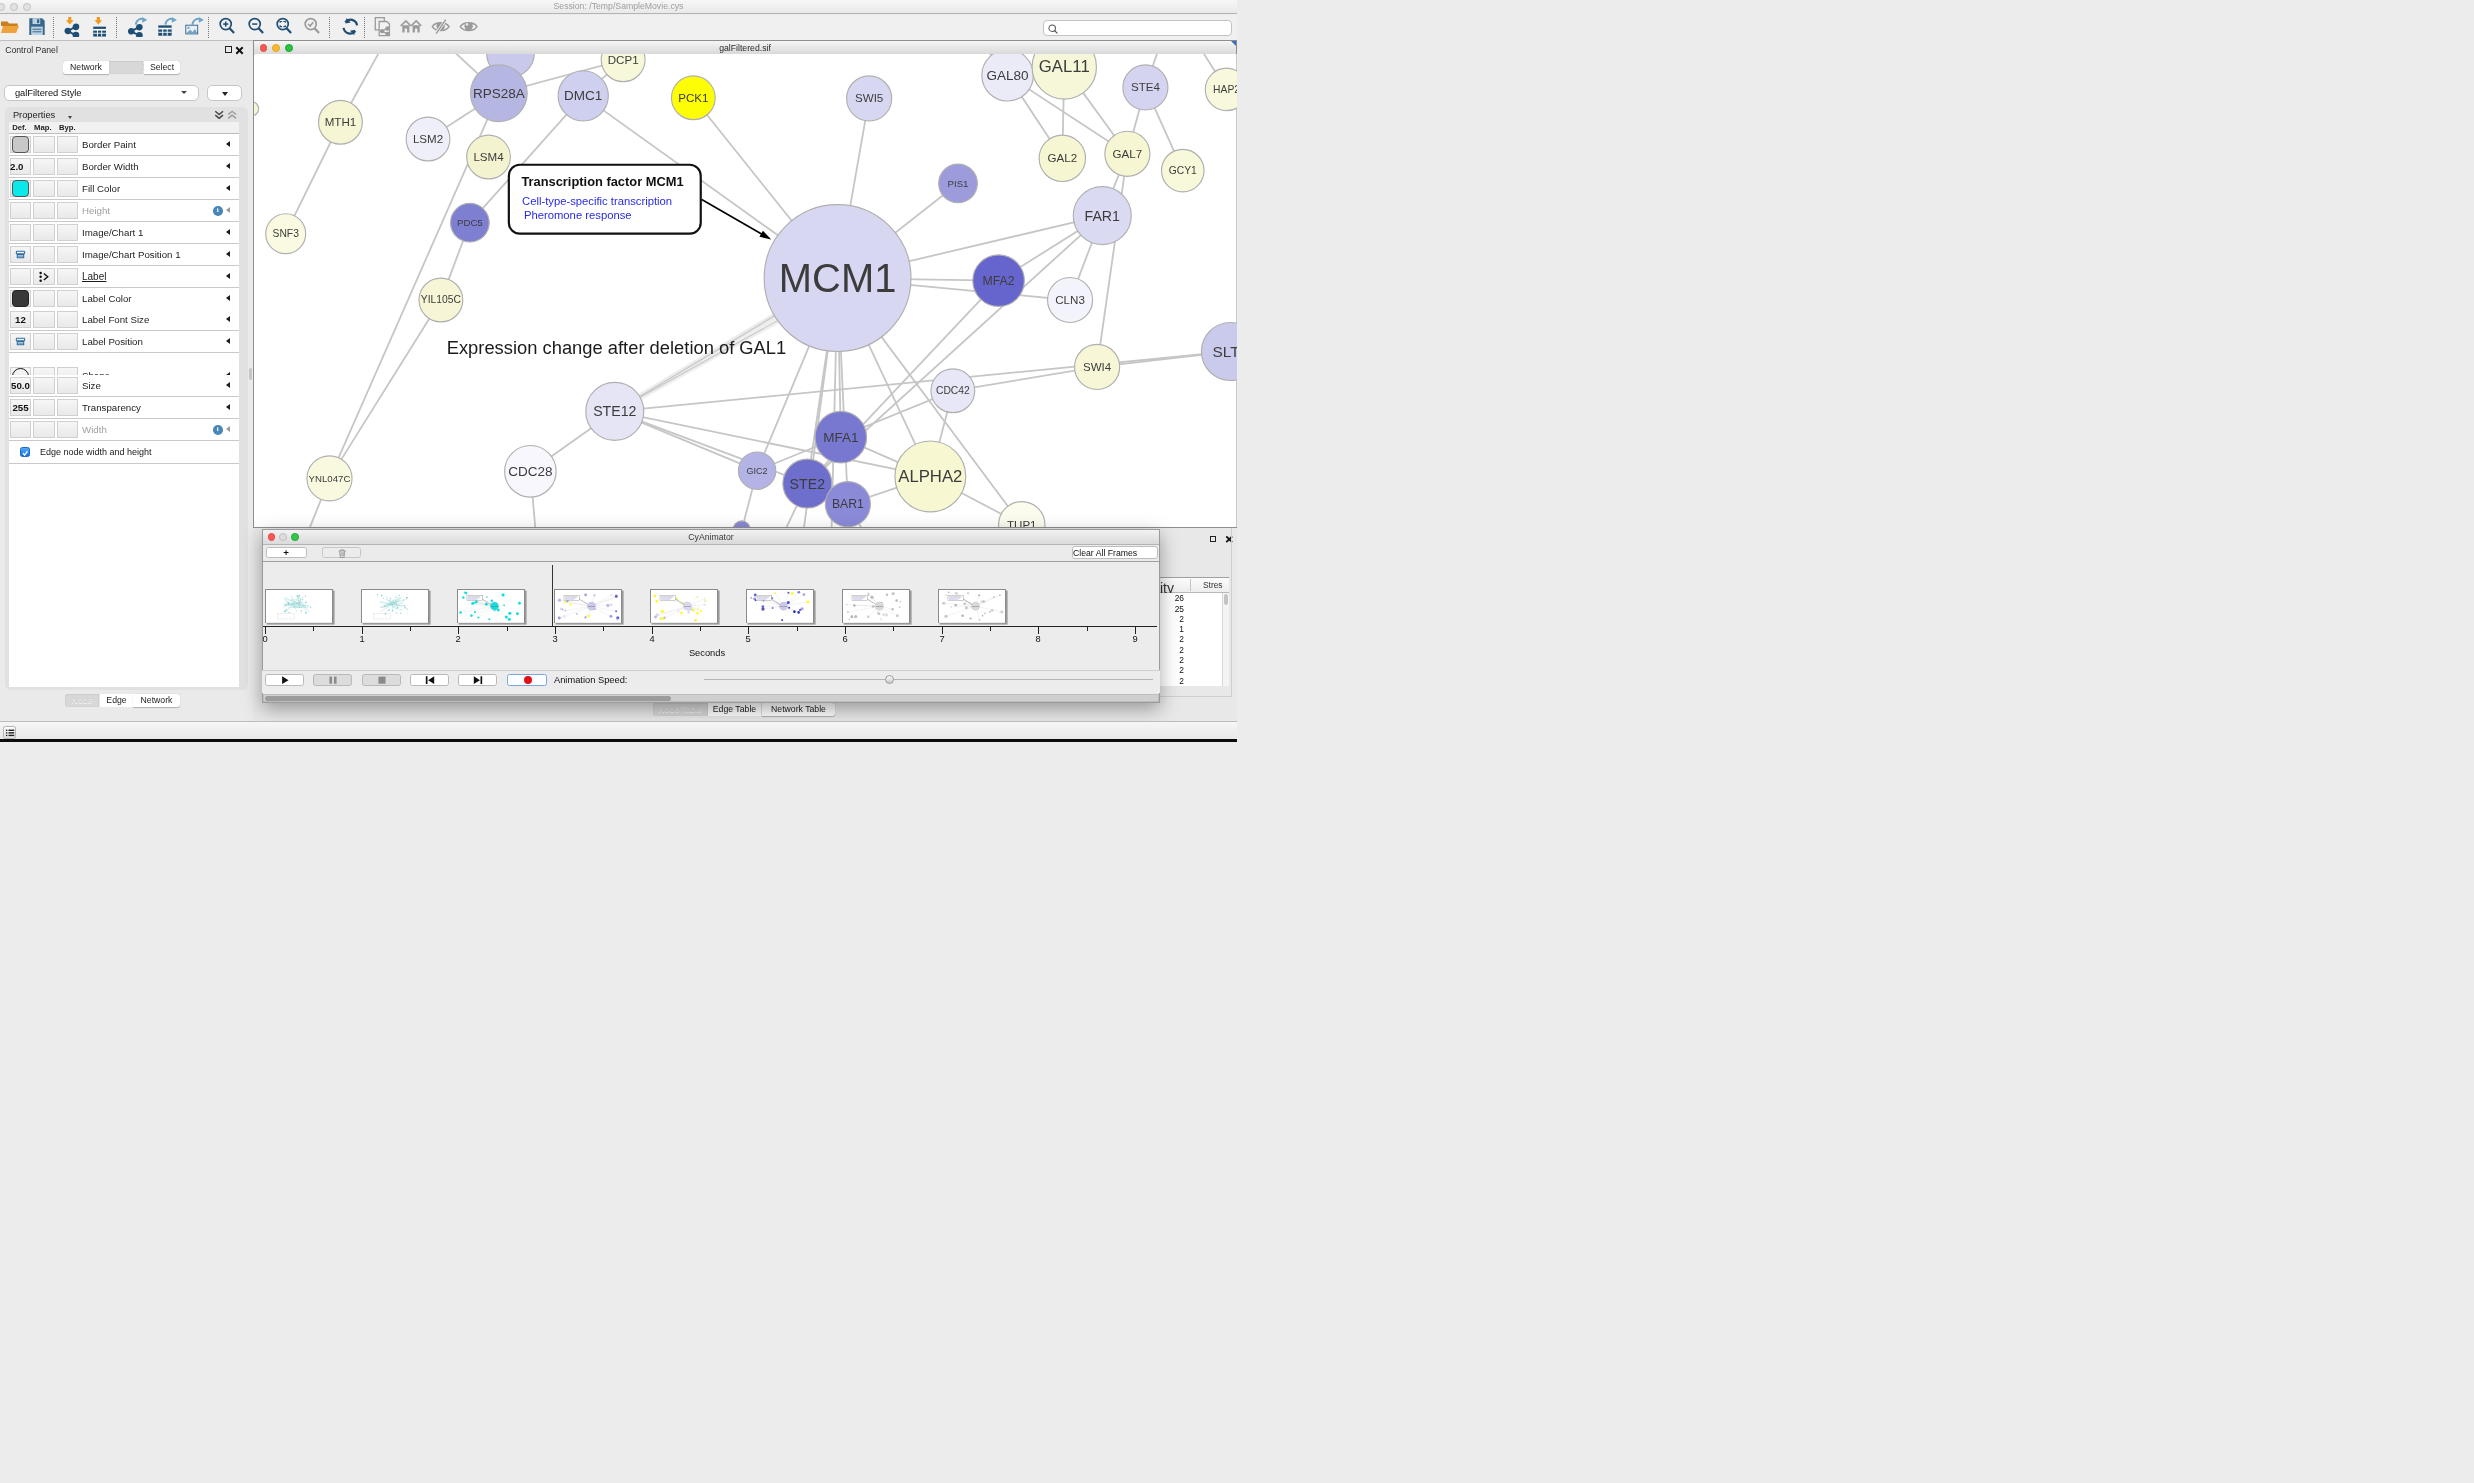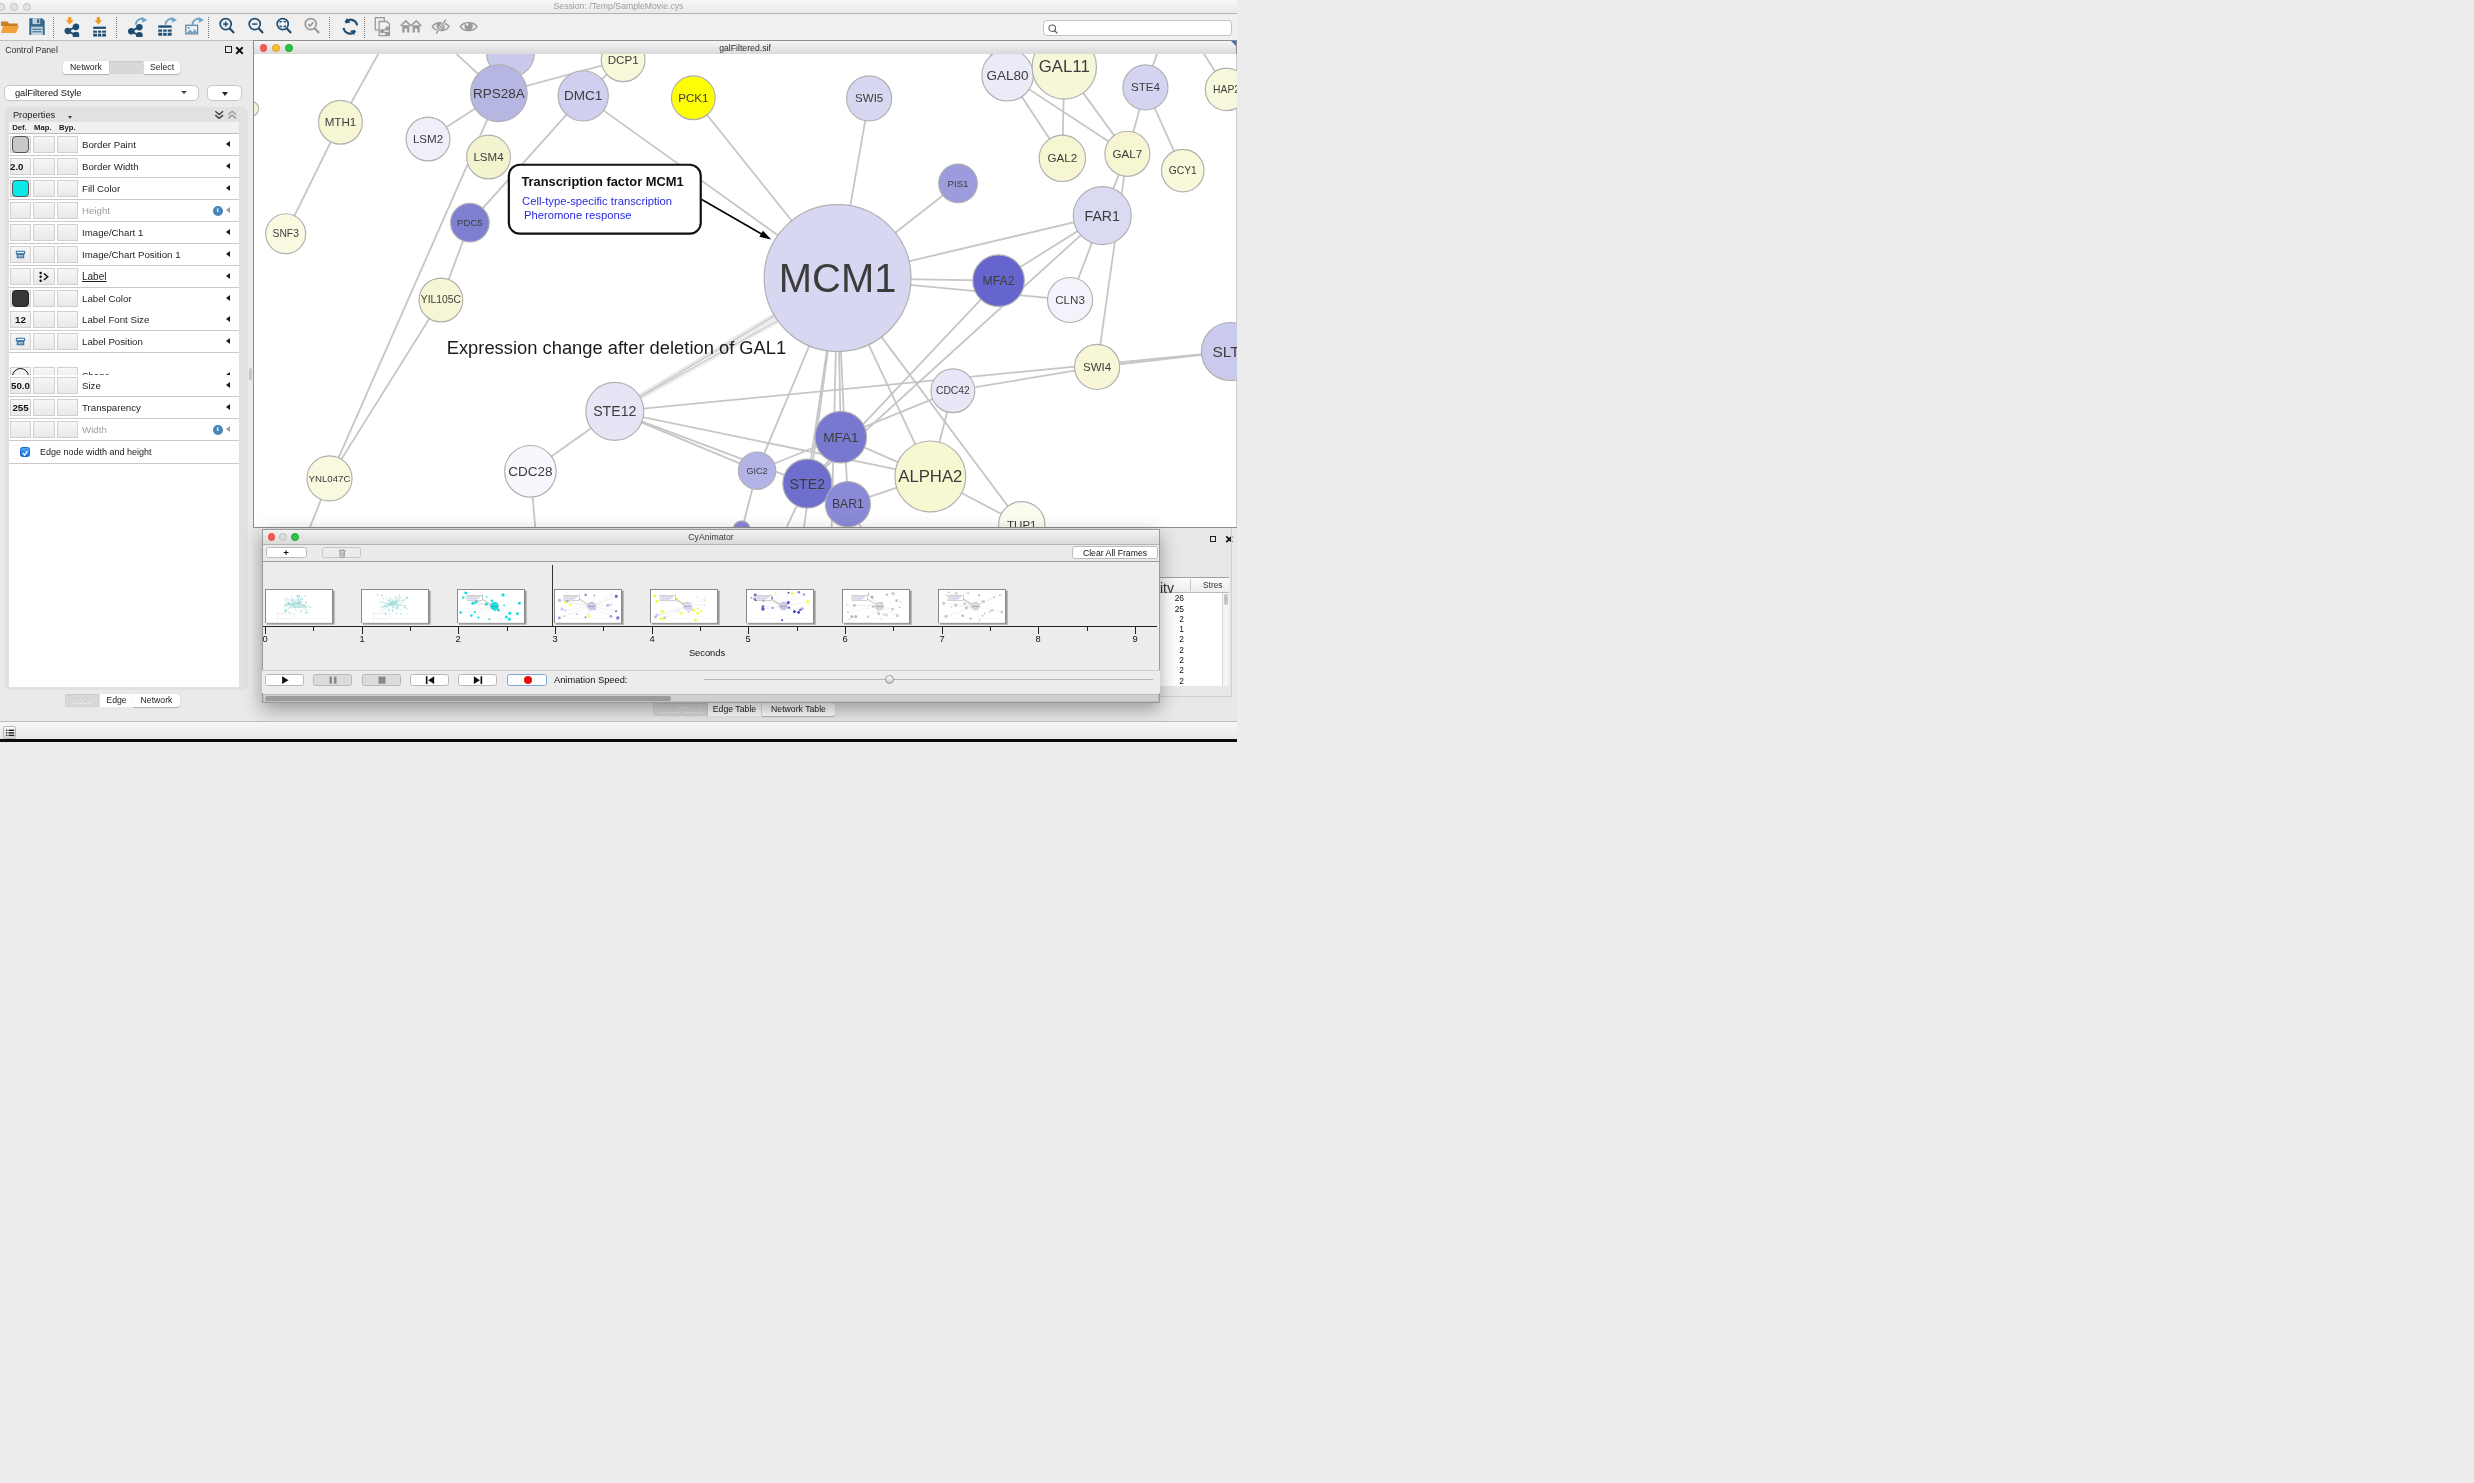--- a/index.html
+++ b/index.html
@@ -539,21 +539,21 @@
     <div style="position:absolute;left:0;right:0;top:0;height:14.5px;line-height:14.5px;text-align:center;font-size:8.7px;color:#3a3a3a;">CyAnimator</div>
   </div>
   <div style="position:absolute;left:0;top:14.5px;right:0;height:17.7px;background:#ebebeb;border-bottom:0.6px solid #9f9f9f;">
     <div style="position:absolute;left:2.6px;top:2.3px;width:41px;height:11.6px;background:#fff;border:0.6px solid #bdbdbd;border-radius:2.6px;text-align:center;line-height:10.3px;font-size:9.7px;font-weight:bold;color:#111;">+</div>
     <div style="position:absolute;left:59px;top:2.3px;width:39px;height:11.6px;background:#ececec;border:0.6px solid #c6c6c6;border-radius:2.6px;">
       <svg width="8.4" height="9" viewBox="0 0 13 14" style="position:absolute;left:15px;top:1.3px;">
           <path d="M1 3 h11 M4 3 V1.5 h5 V3 M2.5 3 l1 10 h6 l1 -10" stroke="#8a8a8a" stroke-width="1.2" fill="none"></path>
           <path d="M4.7 5 v6 M6.5 5 v6 M8.3 5 v6" stroke="#8a8a8a" stroke-width="1"></path>
         </svg>
     </div>
-    <div style="position:absolute;left:809px;top:1.6px;width:86px;height:13px;background:#fff;border:0.6px solid #bdbdbd;border-radius:2.9px;text-align:center;line-height:12.2px;font-size:8.7px;color:#111;">Clear All Frames</div>
+    <div style="position:absolute;left:809px;top:1.6px;width:86px;height:13px;background:#fff;border:0.6px solid #bdbdbd;border-radius:2.9px;line-height:12.2px;font-size:8.7px;color:#111;">Clear All Frames</div>
   </div>
 </div>
 
 <div class="abs" style="left:0;top:0;width:1237px;height:742px;pointer-events:none;">
 <div class="thumb" style="left:265px;top:589px;"><svg width="66" height="33" viewBox="0 0 103 51">
         <rect x="0" y="0" width="103" height="51" fill="#ffffff"></rect>
         <line x1="49.9" y1="25.4" x2="56.0" y2="10.6" stroke="#9fd8d8" stroke-width="0.6"></line>
         <line x1="50.1" y1="20.7" x2="62.7" y2="22.4" stroke="#9fd8d8" stroke-width="0.6"></line>
         <line x1="50.9" y1="23.0" x2="49.2" y2="11.0" stroke="#9fd8d8" stroke-width="0.6"></line>
         <line x1="51.8" y1="21.4" x2="38.4" y2="18.6" stroke="#9fd8d8" stroke-width="0.6"></line>

